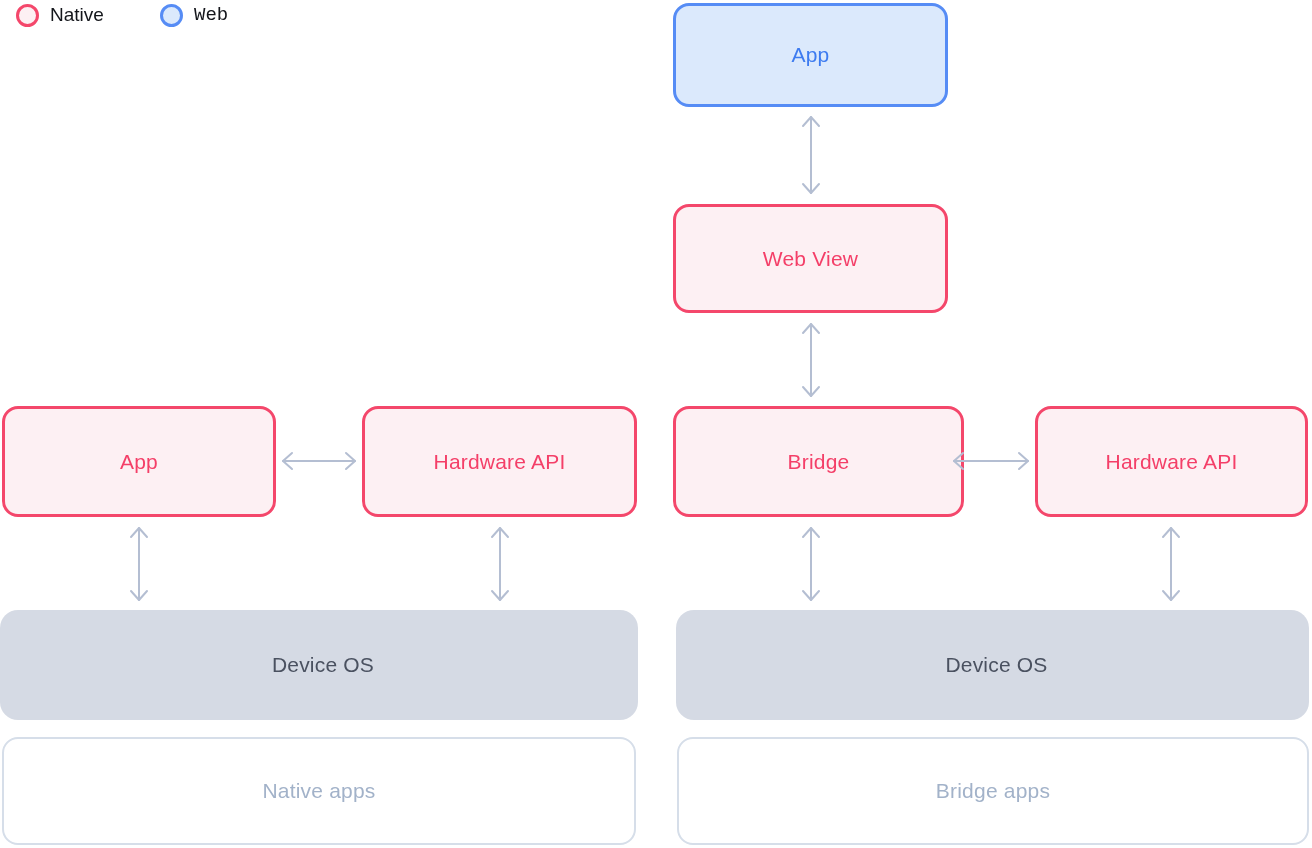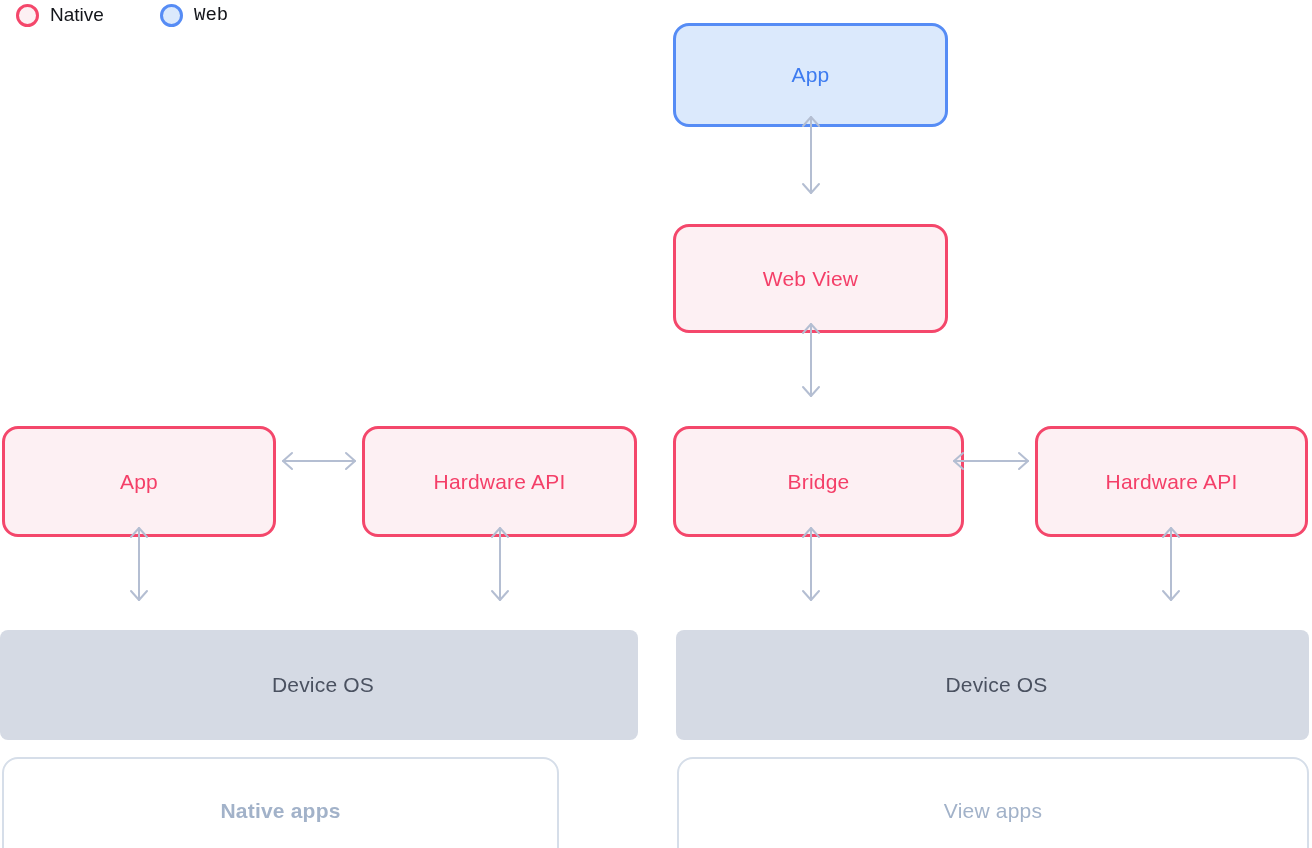--- a/index.html
+++ b/index.html
@@ -27,37 +27,36 @@
   }
   .box{
     position:absolute;
     display:flex;
     align-items:center;
     justify-content:center;
     box-sizing:border-box;
     border-radius:16px;
     font-size:21px;
     letter-spacing:0.2px;
-    margin-top:20px;
   }
   .box.native{
     background:var(--native-fill);
     border:3px solid var(--native-border);
     color:var(--native-text);
     justify-content:center;
   }
   .box.web{
     background:var(--web-fill);
     border:3px solid var(--web-border);
     color:var(--web-text);
   }
   .box.os{
     background:var(--os-fill);
     color:var(--os-text);
-    border-radius:8px;
+    border-radius:18px;
     padding-left:8px;
   }
   .box.outline{
     background:#ffffff;
     border:2px solid var(--outline-border);
     color:var(--caption-text);
   }
   .arrow{
     position:absolute;
     color:var(--arrow);
@@ -119,36 +118,36 @@
 
   <div class="box native" style="left:1035px;top:406px;width:273px;height:111px;">
     <span>Hardware API</span>
   </div>
 
   <div class="box os" style="left:676px;top:610px;width:633px;height:110px;">
     <span>Device OS</span>
   </div>
 
   <div class="box outline" style="left:677px;top:737px;width:632px;height:108px;">
-    <span>View apps</span>
+    <span>Bridge apps</span>
   </div>
 
   <div class="box native" style="left:2px;top:406px;width:274px;height:111px;">
     <span>App</span>
   </div>
 
   <div class="box native" style="left:362px;top:406px;width:275px;height:111px;">
     <span>Hardware API</span>
   </div>
 
   <div class="box os" style="left:0px;top:610px;width:638px;height:110px;">
     <span>Device OS</span>
   </div>
 
-  <div class="box outline" style="left:2px;top:737px;width:557px;height:108px;font-weight:bold;">
+  <div class="box outline" style="left:2px;top:737px;width:634px;height:108px;">
     <span>Native apps</span>
   </div>
 
   <div class="arrow" style="left:799px;top:114px;">
     <svg width="24" height="82" viewBox="0 0 24 82" fill="none" stroke="currentColor" stroke-width="2" stroke-linecap="round" stroke-linejoin="round">
       <line x1="12" y1="3" x2="12" y2="79"></line>
       <path d="M4 12 L12 3 L20 12"></path>
       <path d="M4 70 L12 79 L20 70"></path>
     </svg>
   </div>

